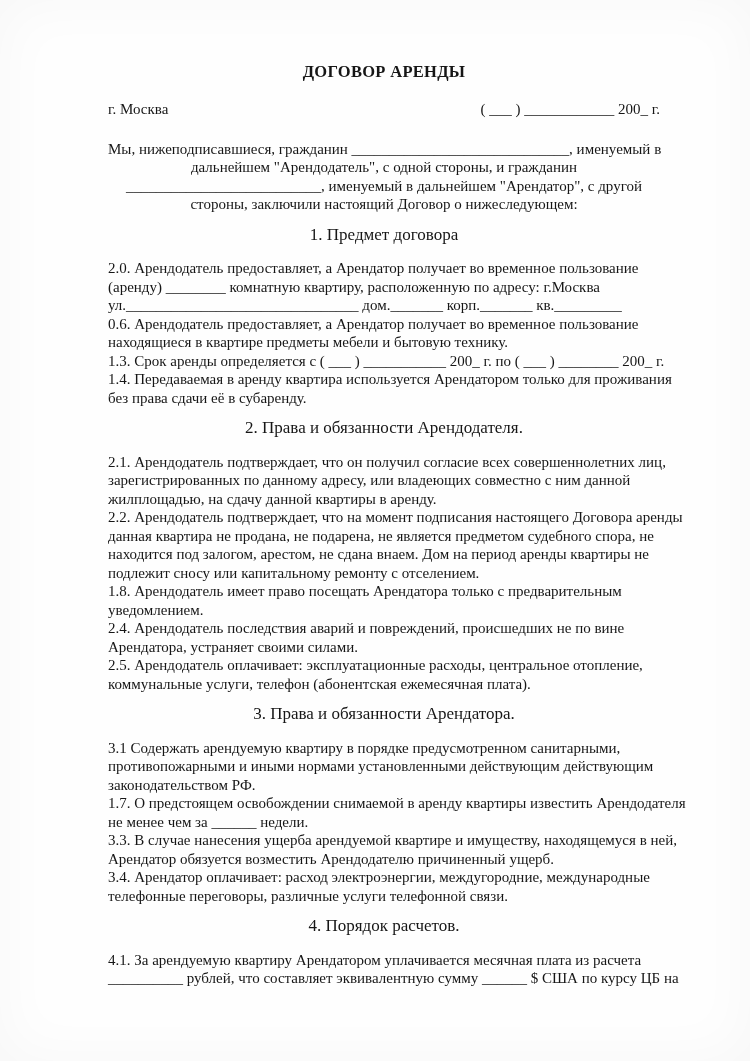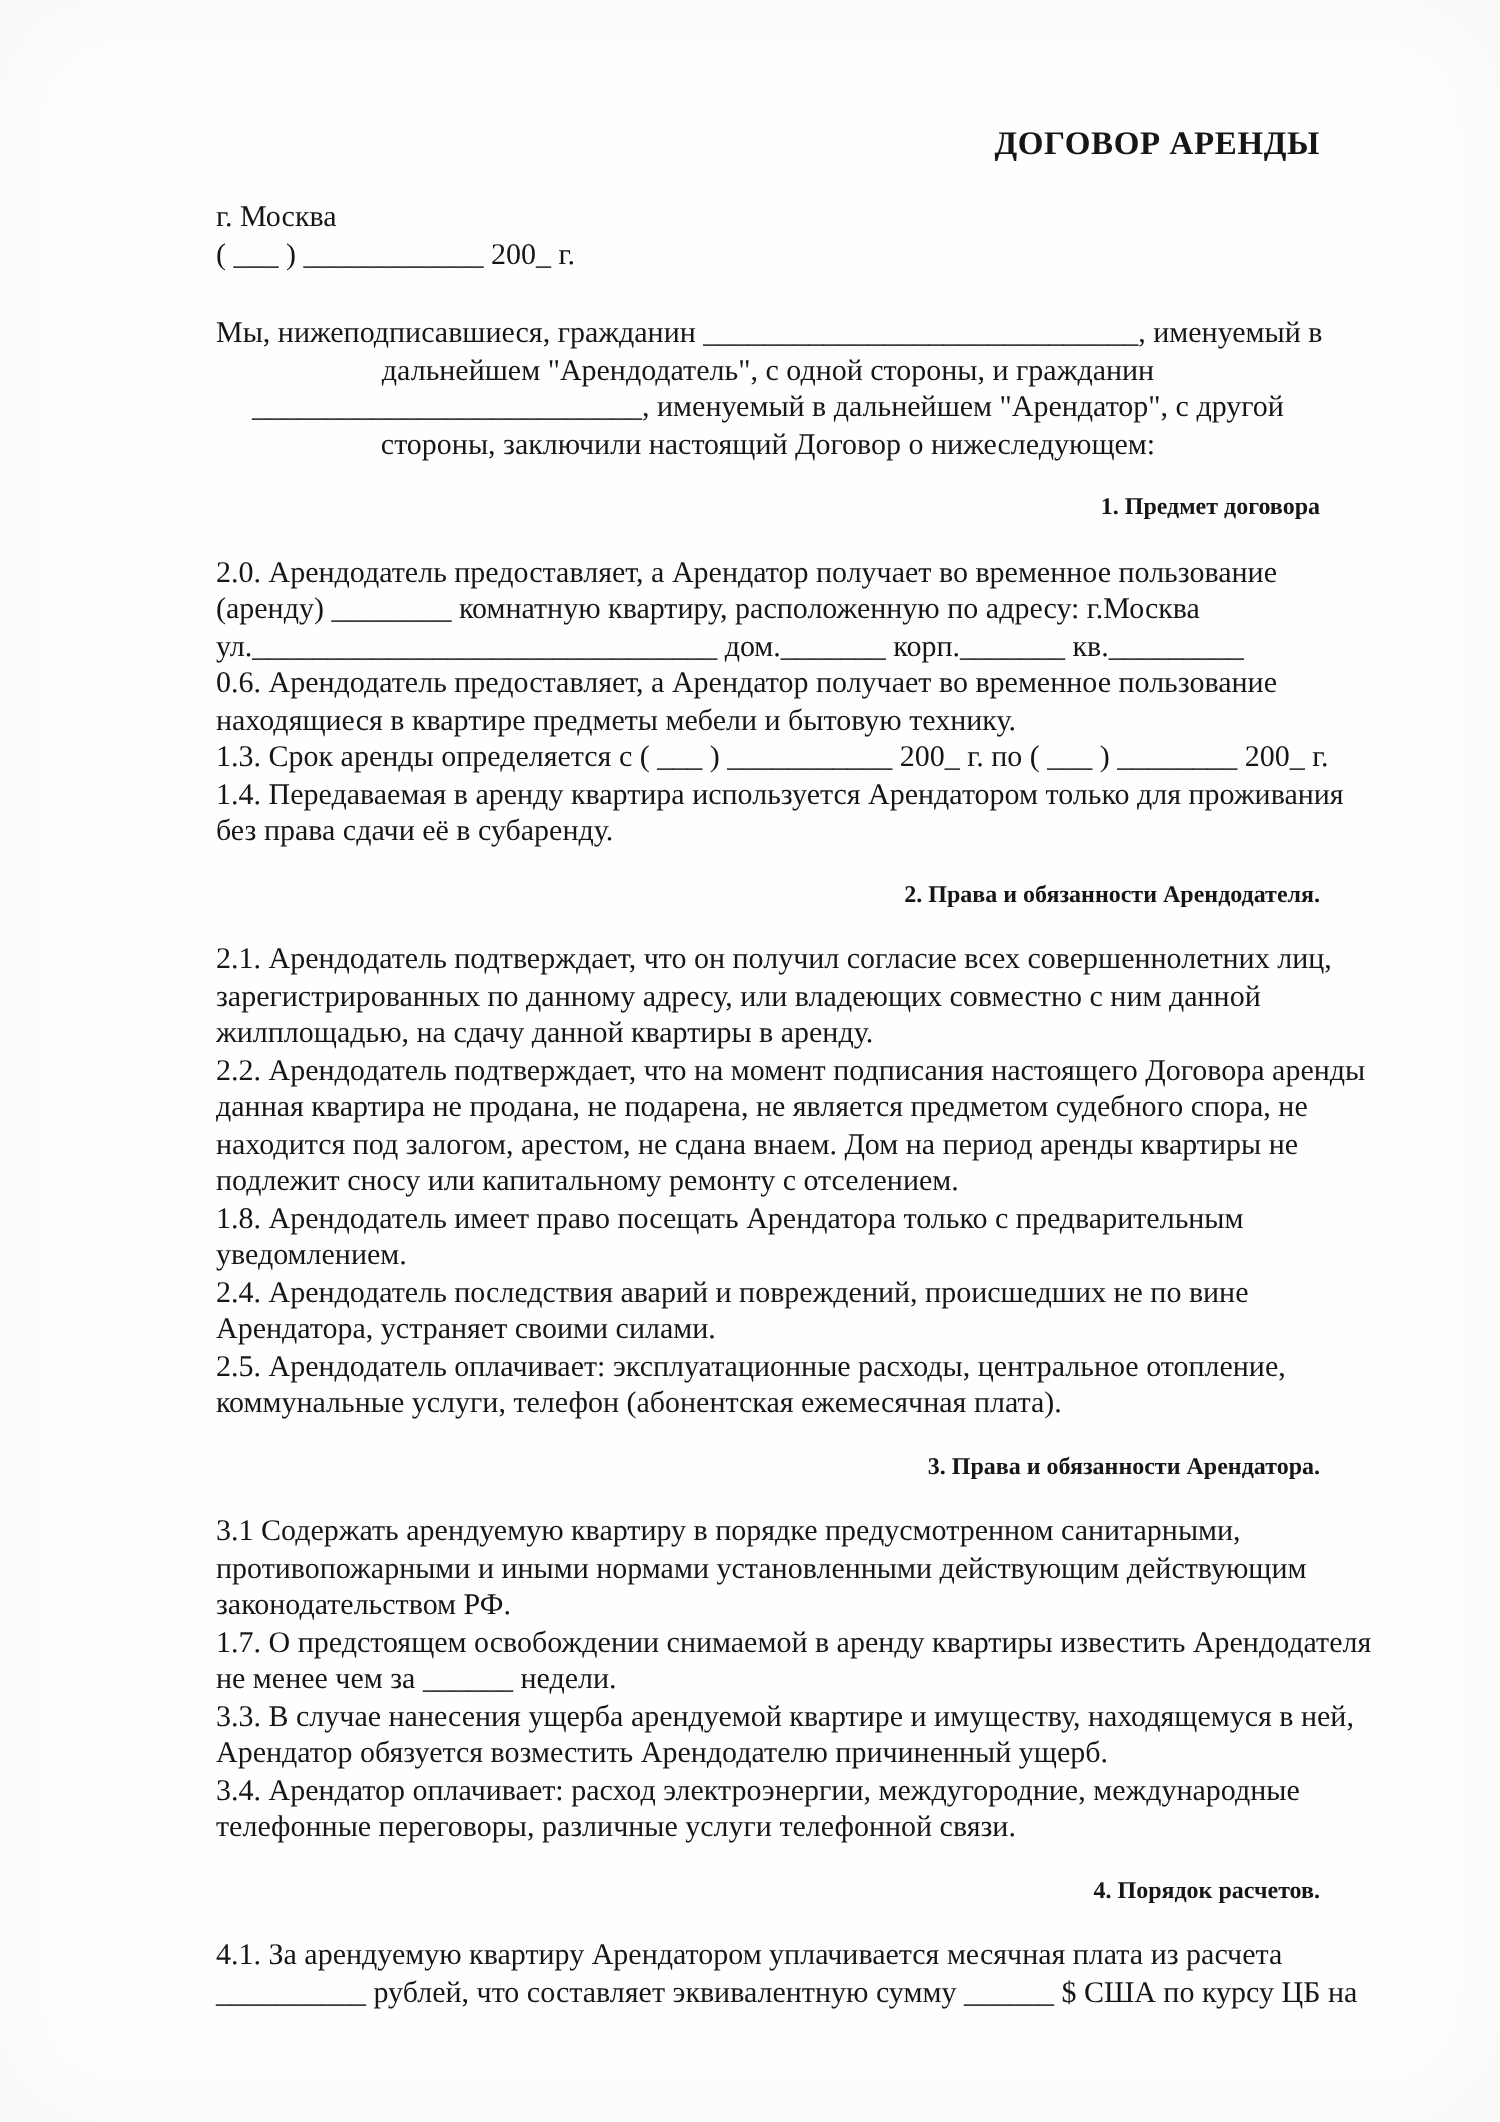--- a/index.html
+++ b/index.html
@@ -15,36 +15,35 @@
     line-height: 18.5px;
     color: #161616;
     box-sizing: border-box;
   }
   .content {
     padding: 0 90px 0 108px;
   }
   .title {
     font-size: 16.5px;
     font-weight: bold;
-    text-align: right;
+    text-align: center;
     letter-spacing: 0.3px;
     margin: 62px 0 0 0;
     line-height: 20px;
   }
   .dateline {
     display: flex;
     justify-content: space-between;
     align-items: baseline;
     margin-top: 18px;
-    flex-direction: column;
   }
   .heading {
-    font-size: 12px;
-    font-weight: bold;
-    text-align: right;
+    font-size: 17px;
+    font-weight: normal;
+    text-align: center;
     margin: 12px 0 15px 0;
     line-height: 18.5px;
   }
   .para {
     margin: 0;
     white-space: pre;
   }
   .preamble {
     margin-top: 21px;
     text-align: center;

